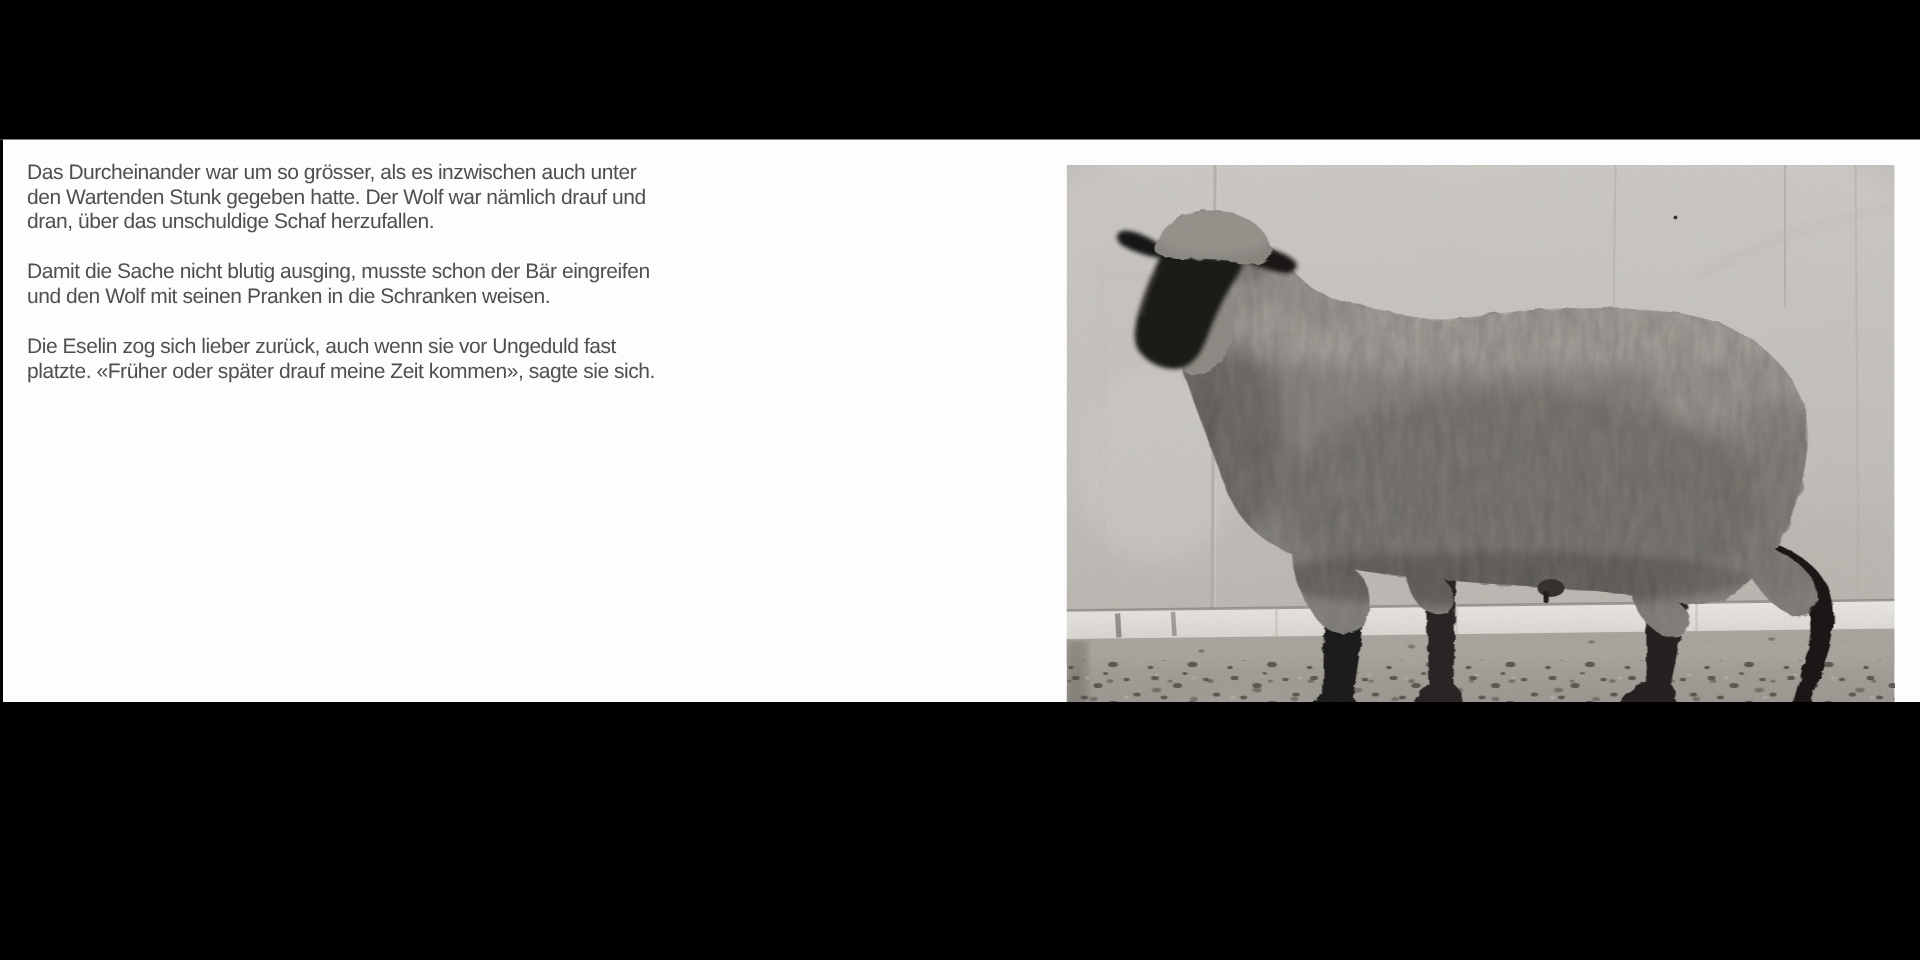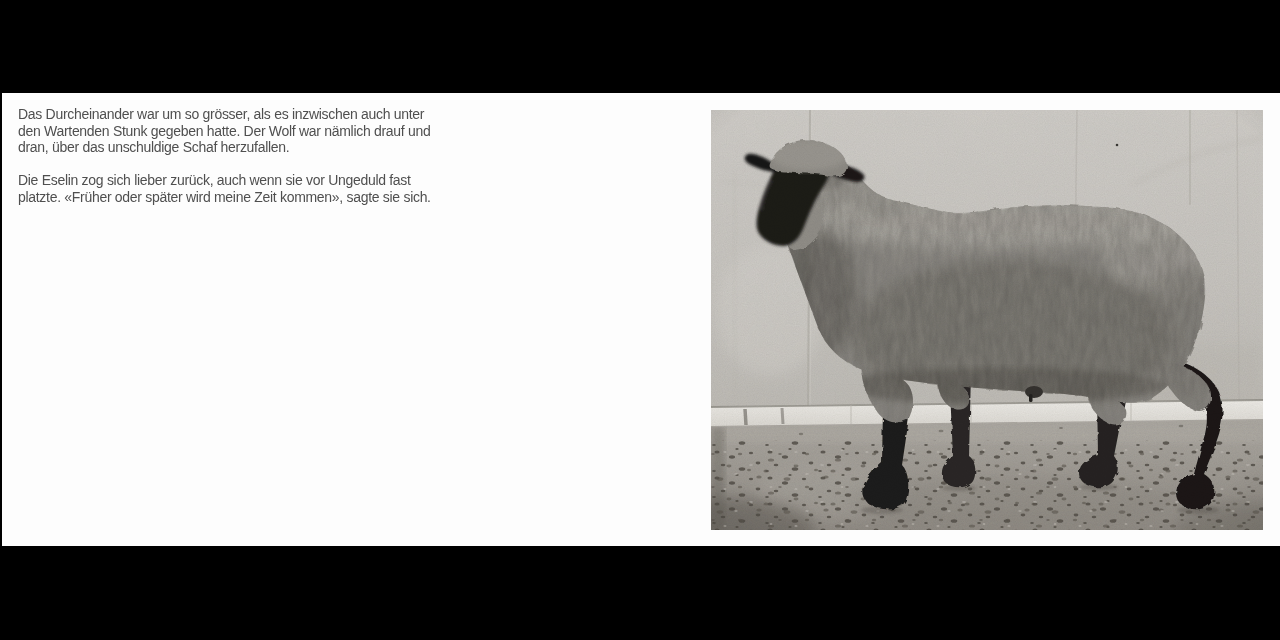--- a/index.html
+++ b/index.html
@@ -1,16 +1,16 @@
 <!DOCTYPE html>
 <html><head>
 <meta charset="utf-8">
 <style>
   html,body{margin:0;padding:0;background:#000;}
-  .screen{position:relative;width:1280px;height:640px;background:#000;overflow:hidden;
+  .screen{position:relative;width:1280px;height:468px;background:#000;overflow:hidden;
           font-family:"Liberation Sans",sans-serif;}
   .bar{position:absolute;left:0;width:1280px;background:#000;}
   .bar-top{top:0;height:93px;}
   .bar-bottom{top:546px;height:94px;}
   .spread{position:absolute;left:0;top:93px;width:1280px;height:453px;background:#fdfdfd;}
   .edge-line{position:absolute;left:0;top:0;width:2px;height:453px;background:#000;}
   .story{position:absolute;left:18px;top:13px;width:500px;color:#4f4f4f;
          font-size:14px;line-height:16.6px;letter-spacing:-0.3px;}
   .story p{margin:0 0 16.6px 0;white-space:pre-line;}
   .photo{position:absolute;left:711px;top:17px;width:552px;height:420px;margin:0;}
@@ -23,22 +23,24 @@
 <div class="screen">
   <div class="bar bar-top"></div>
 
   <div class="spread">
     <div class="edge-line"></div>
 
     <div class="story">
       <p>Das Durcheinander war um so grösser, als es inzwischen auch unter
 den Wartenden Stunk gegeben hatte. Der Wolf war nämlich drauf und
 dran, über das unschuldige Schaf herzufallen.</p>
+      <p>Damit die Sache nicht blutig ausging, musste schon der Bär eingreifen
+und den Wolf mit seinen Pranken in die Schranken weisen.</p>
       <p>Die Eselin zog sich lieber zurück, auch wenn sie vor Ungeduld fast
-platzte. «Früher oder später wird meine Zeit kommen», sagte sie sich.</p>
+platzte. «Früher oder später drauf meine Zeit kommen», sagte sie sich.</p>
     </div>
 
     <figure class="photo">
       <svg width="552" height="420" viewBox="0 0 552 420" xmlns="http://www.w3.org/2000/svg">
         <defs>
           <linearGradient id="gBackdrop" x1="0" y1="0" x2="0" y2="1">
             <stop offset="0" stop-color="#d2cfca"></stop>
             <stop offset="0.55" stop-color="#c9c6c1"></stop>
             <stop offset="1" stop-color="#bfbcb6"></stop>
           </linearGradient>

